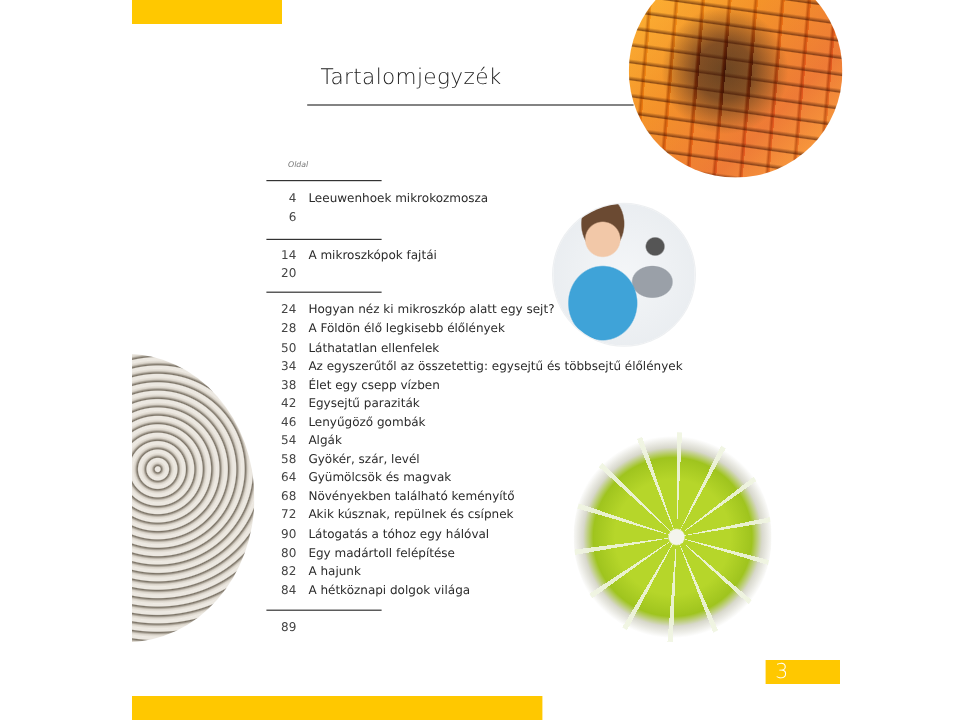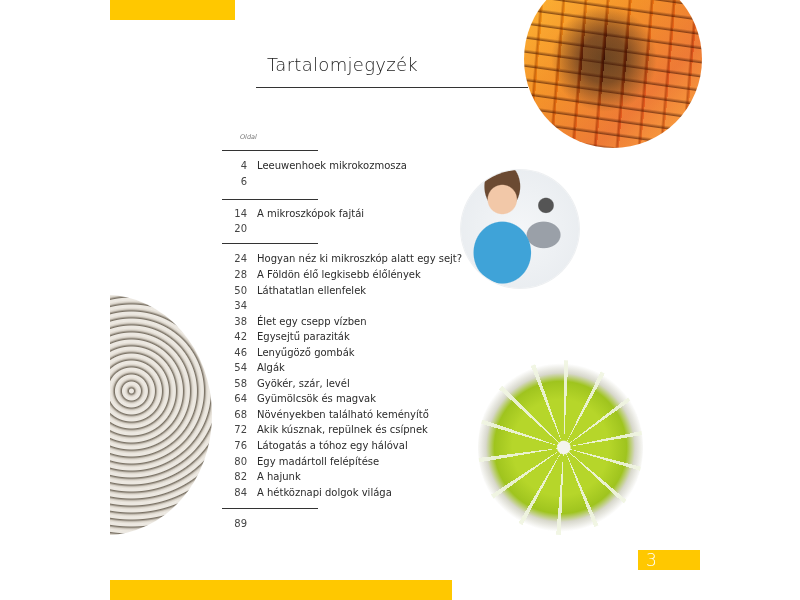--- a/index.html
+++ b/index.html
@@ -116,20 +116,21 @@
   <div class="toc-row" style="top:266px">
       <span class="pg">28</span>
       <span class="txt">A Földön élő legkisebb élőlények</span>
     </div>
   <div class="toc-row" style="top:282px">
       <span class="pg">50</span>
       <span class="txt">Láthatatlan ellenfelek</span>
     </div>
   <div class="toc-row" style="top:297px">
       <span class="pg">34</span>
+      <span class="txt">Az egyszerűtől az összetettig: egysejtű és többsejtű élőlények</span>
     </div>
   <div class="toc-row" style="top:313px">
       <span class="pg">38</span>
       <span class="txt">Élet egy csepp vízben</span>
     </div>
   <div class="toc-row" style="top:328px">
       <span class="pg">42</span>
       <span class="txt">Egysejtű paraziták</span>
     </div>
   <div class="toc-row" style="top:344px">
@@ -150,21 +151,21 @@
     </div>
   <div class="toc-row" style="top:406px">
       <span class="pg">68</span>
       <span class="txt">Növényekben található keményítő</span>
     </div>
   <div class="toc-row" style="top:421px">
       <span class="pg">72</span>
       <span class="txt">Akik kúsznak, repülnek és csípnek</span>
     </div>
   <div class="toc-row" style="top:437px">
-      <span class="pg">76</span>
+      <span class="pg">90</span>
       <span class="txt">Látogatás a tóhoz egy hálóval</span>
     </div>
   <div class="toc-row" style="top:453px">
       <span class="pg">80</span>
       <span class="txt">Egy madártoll felépítése</span>
     </div>
   <div class="toc-row" style="top:468px">
       <span class="pg">82</span>
       <span class="txt">A hajunk</span>
     </div>

